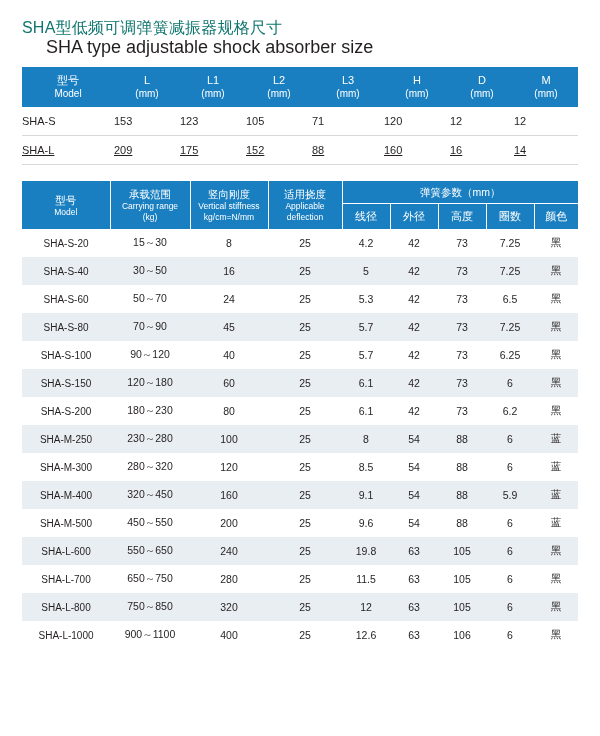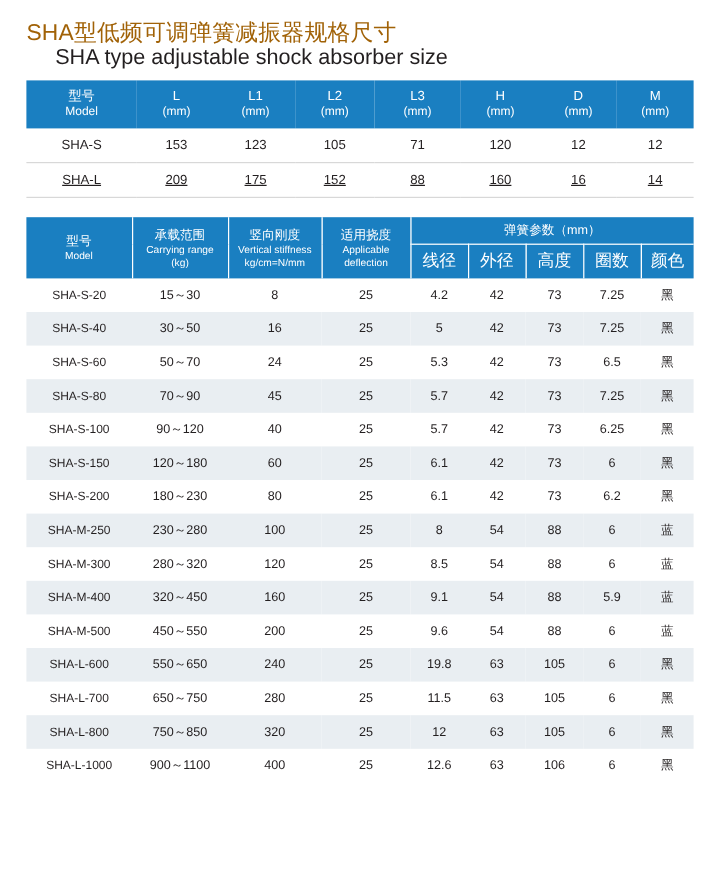--- a/index.html
+++ b/index.html
@@ -18,22 +18,22 @@
     width: 600px;
     height: 736px;
     position: relative;
     box-sizing: border-box;
     padding: 18px 22px 0 22px;
   }
   .title-block {
     margin-bottom: 10px;
   }
   .title-cn {
-    font-size: 19px;
-    color: #a16207;
+    font-size: 16px;
+    color: #0f766e;
     line-height: 20px;
     letter-spacing: 0.2px;
   }
   .title-en {
     font-size: 18px;
     color: #231f20;
     line-height: 19px;
     margin-left: 24px;
   }
 
@@ -61,21 +61,20 @@
   .t1 thead th .cn {
     display: block;
     font-size: 11px;
   }
   .t1 thead th .en {
     display: block;
     font-size: 10px;
   }
   .t1 tbody td {
     font-size: 11px;
-    text-align: center;
     padding: 8px 0;
     border-bottom: 1px solid #d8d8d8;
     color: #231f20;
   }
   .t1 tbody tr:last-child td {
     border-bottom: 1px solid #d8d8d8;
     text-decoration: underline;
   }
 
   
@@ -92,21 +91,21 @@
     display: block;
     font-size: 10.5px;
     line-height: 14px;
   }
   .t2 thead th .en {
     display: block;
     font-size: 8.5px;
     line-height: 11px;
   }
   .t2 thead th.sub {
-    font-size: 14px;
+    font-size: 11px;
     padding: 5px 0;
   }
   .t2 thead tr.row1 th {
     border-right: 1px solid #ffffff;
   }
   .t2 thead tr.row1 th:last-child {
     border-right: none;
   }
   .t2 thead tr.row2 th {
     border-right: 1px solid #ffffff;

